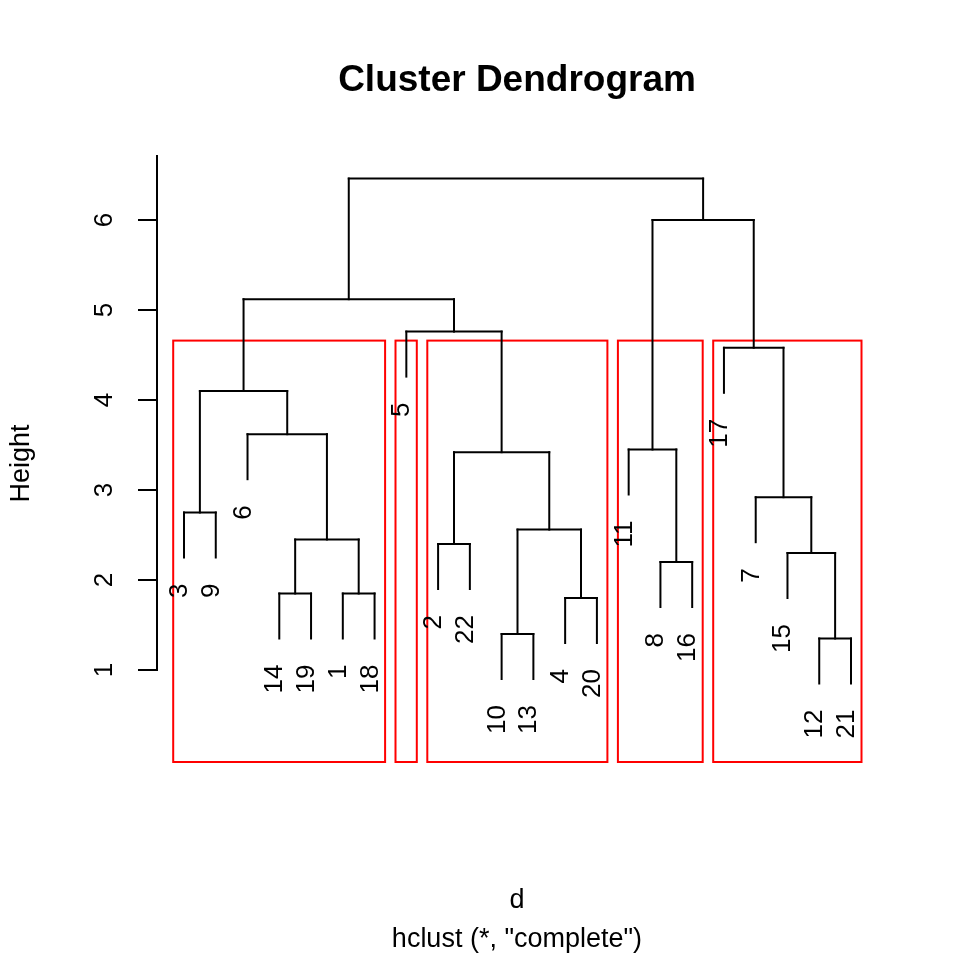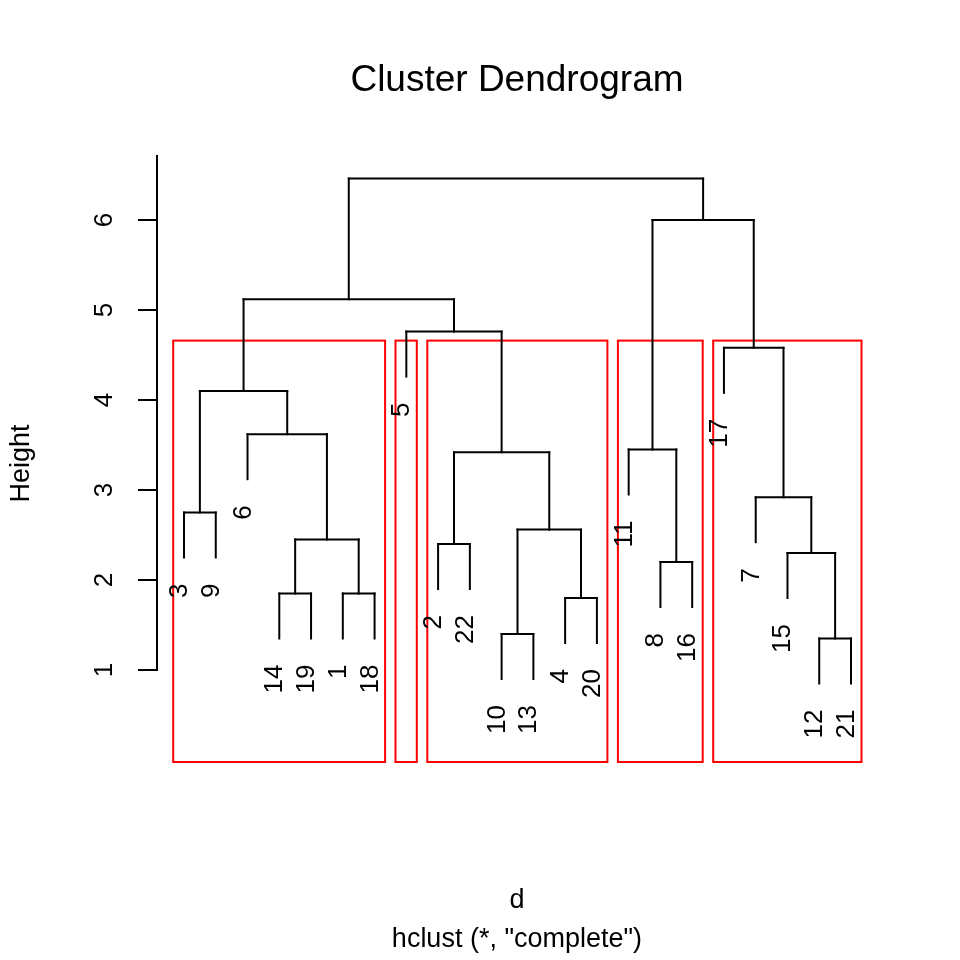--- a/index.html
+++ b/index.html
@@ -1,21 +1,21 @@
 <!DOCTYPE html>
 <html><head>
 <meta charset="utf-8">
 <style>
   html, body { margin: 0; padding: 0; background: #FFFFFF; }
   body { width: 960px; height: 960px; font-family: "Liberation Sans", sans-serif; color: #000; }
   .fig { position: relative; width: 960px; height: 960px; overflow: hidden; }
   .fig svg { position: absolute; top: 0; left: 0; }
   .title {
     position: absolute; left: 217px; top: 59px; width: 600px;
-    text-align: center; font-size: 37px; font-weight: normal; line-height: 40px;
+    text-align: center; font-size: 37px; font-weight: bold; line-height: 40px;
   }
   .ylab {
     position: absolute; left: -80px; top: 448px; width: 200px; height: 31px;
     text-align: center; font-size: 27px; line-height: 31px;
     transform: rotate(-90deg);
   }
   .xlab {
     position: absolute; left: 217px; top: 884px; width: 600px;
     text-align: center; font-size: 27px; line-height: 31px;
   }

